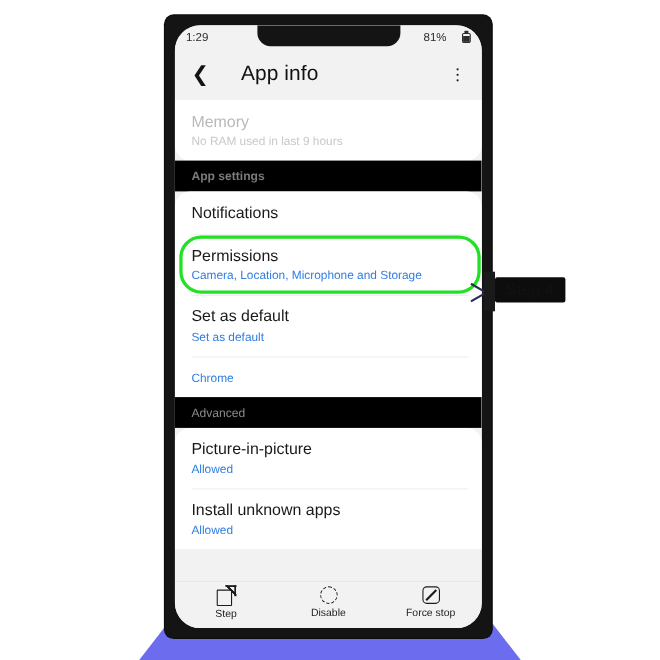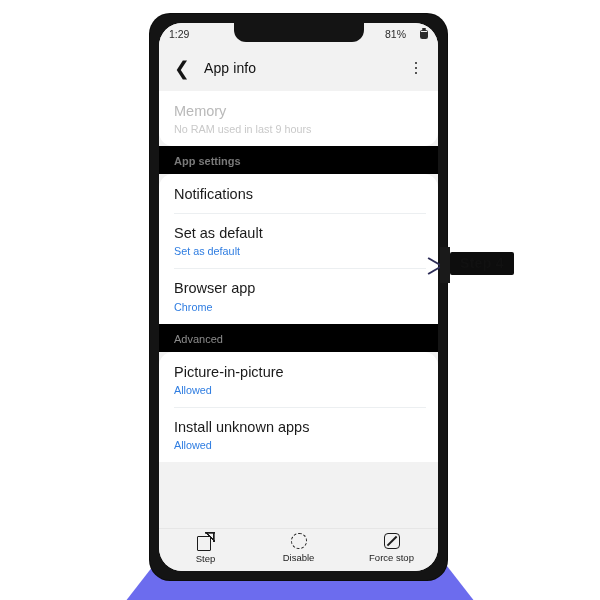--- a/index.html
+++ b/index.html
@@ -20,21 +20,21 @@
     clip-path: polygon(0% 100%, 8% 0%, 92% 0%, 100% 100%);
     z-index: 0;
   }
 
   
   .phone {
     position: absolute;
     left: 150px; top: 14px;
     width: 297px; height: 566px;
     background: #141414;
-    border-radius: 20px;
+    border-radius: 8px;
     z-index: 2;
     box-shadow: 0 0 0 1px #0c0c0c;
   }
   .screen {
     position: absolute;
     left: 9px; top: 9px;
     width: 279px; height: 548px;
     background: #f2f2f2;
     border-radius: 23px;
     overflow: hidden;
@@ -90,23 +90,23 @@
     align-items: center;
     padding: 0 12px;
   }
   .back-icon {
     width: 22px; height: 22px;
     display: flex; align-items: center; justify-content: center;
     font-size: 19px; color: #141414; line-height: 1;
   }
   .appbar-title {
     flex: 1;
-    font-size: 14px;
+    font-size: 19px;
     color: #111;
-    margin-left: 11px;
+    margin-left: 26px;
     letter-spacing: .1px;
   }
   .kebab {
     width: 20px; height: 22px;
     display: flex; flex-direction: column;
     align-items: center; justify-content: center; gap: 2.5px;
   }
   .kebab i { width: 2.6px; height: 2.6px; border-radius: 50%; background: #222; display: block; }
 
   
@@ -309,28 +309,32 @@
           </div>
         </div>
 
         <div class="section-head">App settings</div>
         <div class="card mid">
 
           <div class="row">
             <div class="row-title">Notifications</div>
           </div>
 
+          <div class="row ring-wrap">
+            <div class="ring"></div>
+            <div class="row-title">Permissions</div>
+            <div class="row-sub">Camera, Location, Microphone and Storage</div>
+          </div>
 
           <div class="row">
             <div class="row-title">Set as default</div>
             <div class="row-sub">Set as default</div>
           </div>
 
           <div class="row">
-            <div class="row-title">Browser app</div>
             <div class="row-sub">Chrome</div>
           </div>
         </div>
 
         <div class="section-head light">Advanced</div>
         <div class="card mid">
 
           <div class="row">
             <div class="row-title">Picture-in-picture</div>
             <div class="row-sub">Allowed</div>

